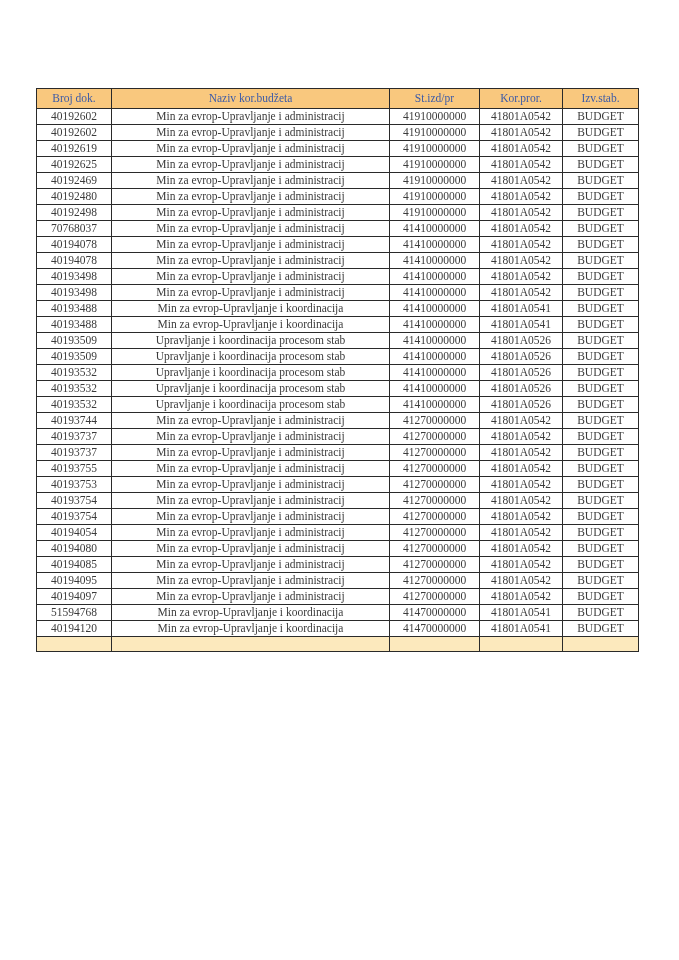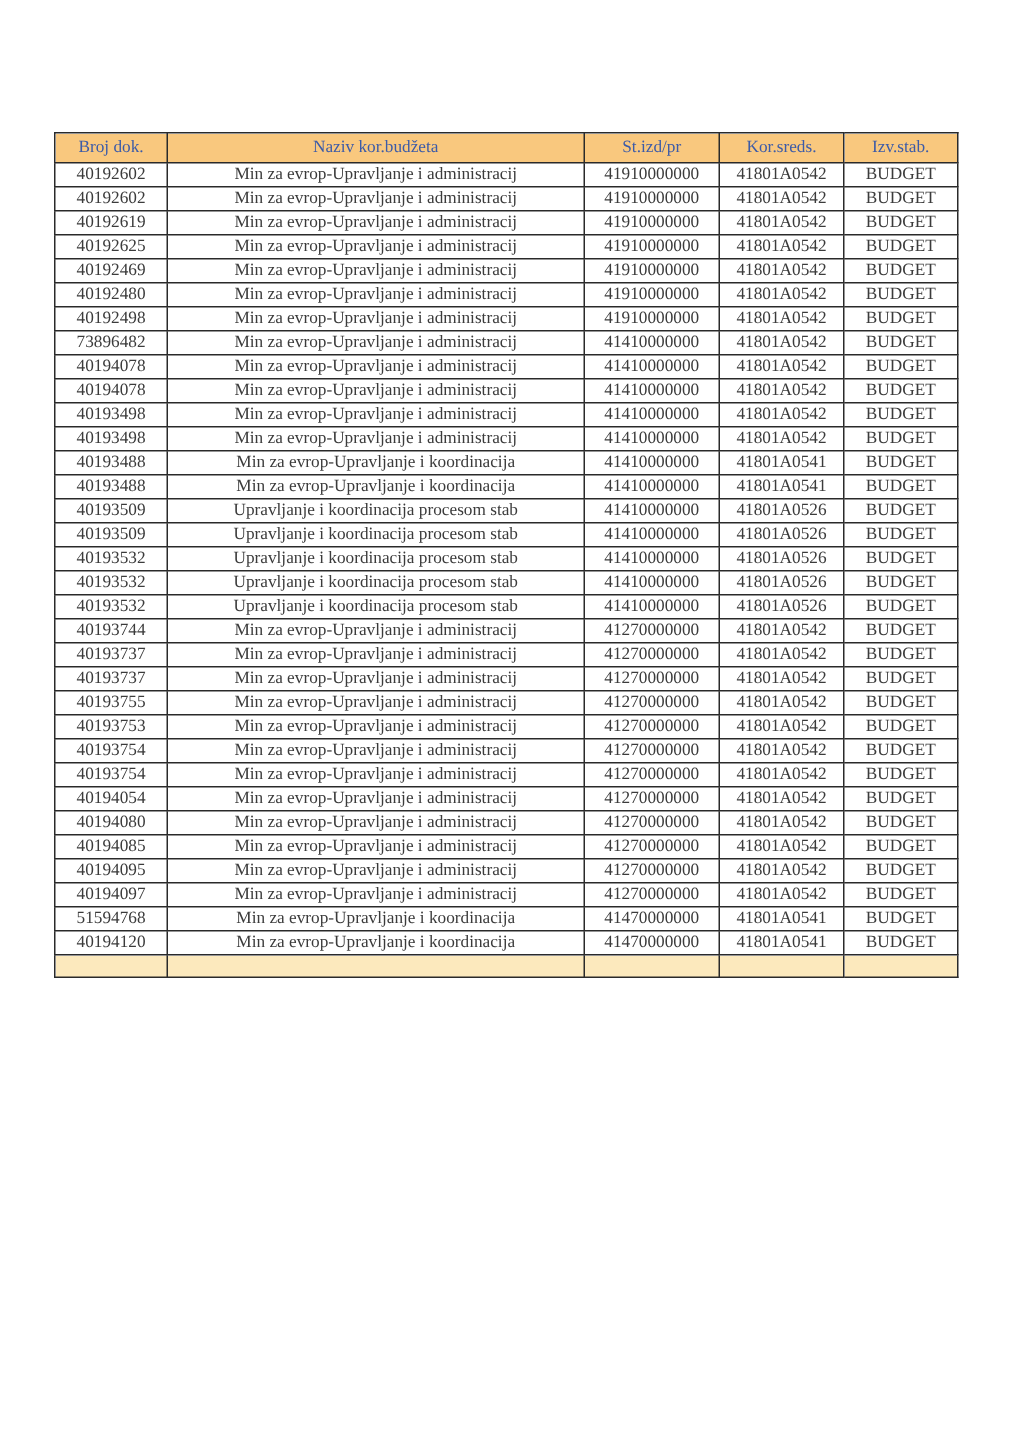--- a/index.html
+++ b/index.html
@@ -64,21 +64,21 @@
       <col class="c-naziv">
       <col class="c-stizd">
       <col class="c-korpr">
       <col class="c-izv">
     </colgroup>
     <thead>
       <tr>
         <th>Broj dok.</th>
         <th>Naziv kor.budžeta</th>
         <th>St.izd/pr</th>
-        <th>Kor.sreds.</th>
+        <th>Kor.pror.</th>
         <th>Izv.stab.</th>
       </tr>
     </thead>
     <tbody id="table-body">
         <tr>
           <td>40192602</td>
           <td>Min za evrop-Upravljanje i administracij</td>
           <td>41910000000</td>
           <td>41801A0542</td>
           <td>BUDGET</td>
@@ -119,21 +119,21 @@
           <td>BUDGET</td>
         </tr>
         <tr>
           <td>40192498</td>
           <td>Min za evrop-Upravljanje i administracij</td>
           <td>41910000000</td>
           <td>41801A0542</td>
           <td>BUDGET</td>
         </tr>
         <tr>
-          <td>73896482</td>
+          <td>70768037</td>
           <td>Min za evrop-Upravljanje i administracij</td>
           <td>41410000000</td>
           <td>41801A0542</td>
           <td>BUDGET</td>
         </tr>
         <tr>
           <td>40194078</td>
           <td>Min za evrop-Upravljanje i administracij</td>
           <td>41410000000</td>
           <td>41801A0542</td>

